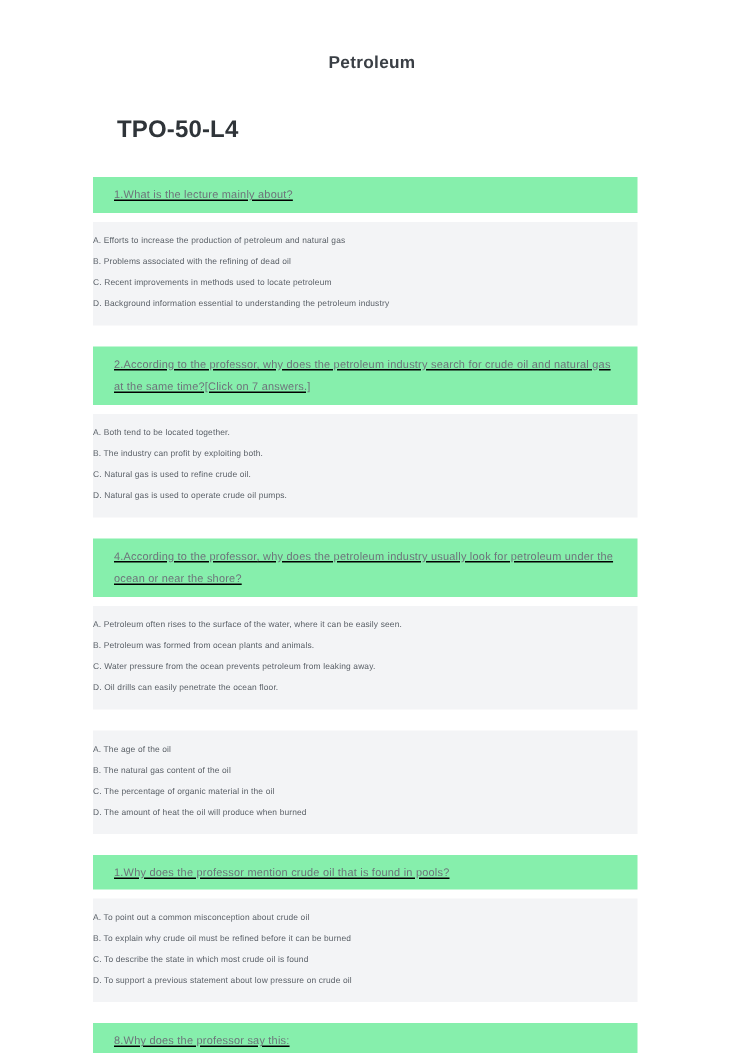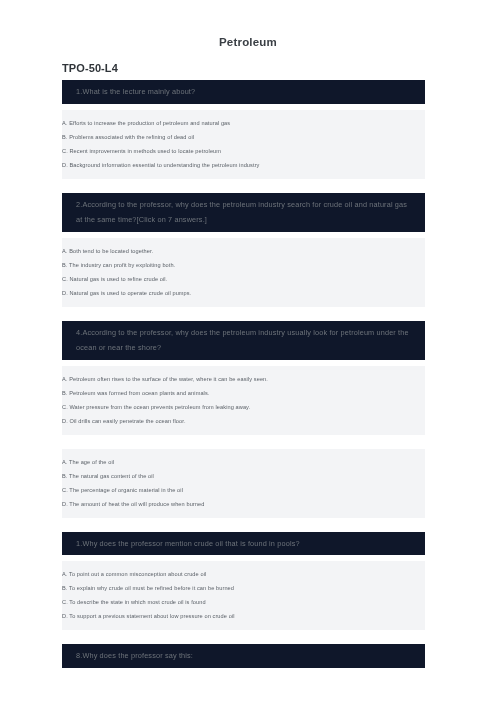--- a/index.html
+++ b/index.html
@@ -24,38 +24,39 @@
   .doc-title {
     text-align: center;
     font-size: 11.5px;
     font-weight: bold;
     color: #3a3f45;
     letter-spacing: .2px;
     margin: 0;
     padding-top: 36px;
   }
   .section-heading {
-    margin: 0;
+    margin: 16px;
     padding: 14px 0 6px 62px;
-    font-size: 11px;
+    font-size: 16px;
     font-weight: bold;
     color: #2f3439;
     letter-spacing: .1px;
   }
   .quiz {
     padding: 0 0 0 0;
   }
   .qblock {
     margin: 0 0 14px 0;
   }
   .question-bar {
     margin: 0 71px 0 62px;
-    background: #0f172a;
+    background: #86efac;
     padding: 4px 0 4px 14px;
     box-sizing: border-box;
+    text-decoration: underline;
   }
   .question-text {
     font-size: 7.3px;
     color: #6d737a;
     line-height: 15.5px;
     letter-spacing: .15px;
     margin: 0;
     padding-right: 12px;
   }
   .options-panel {

